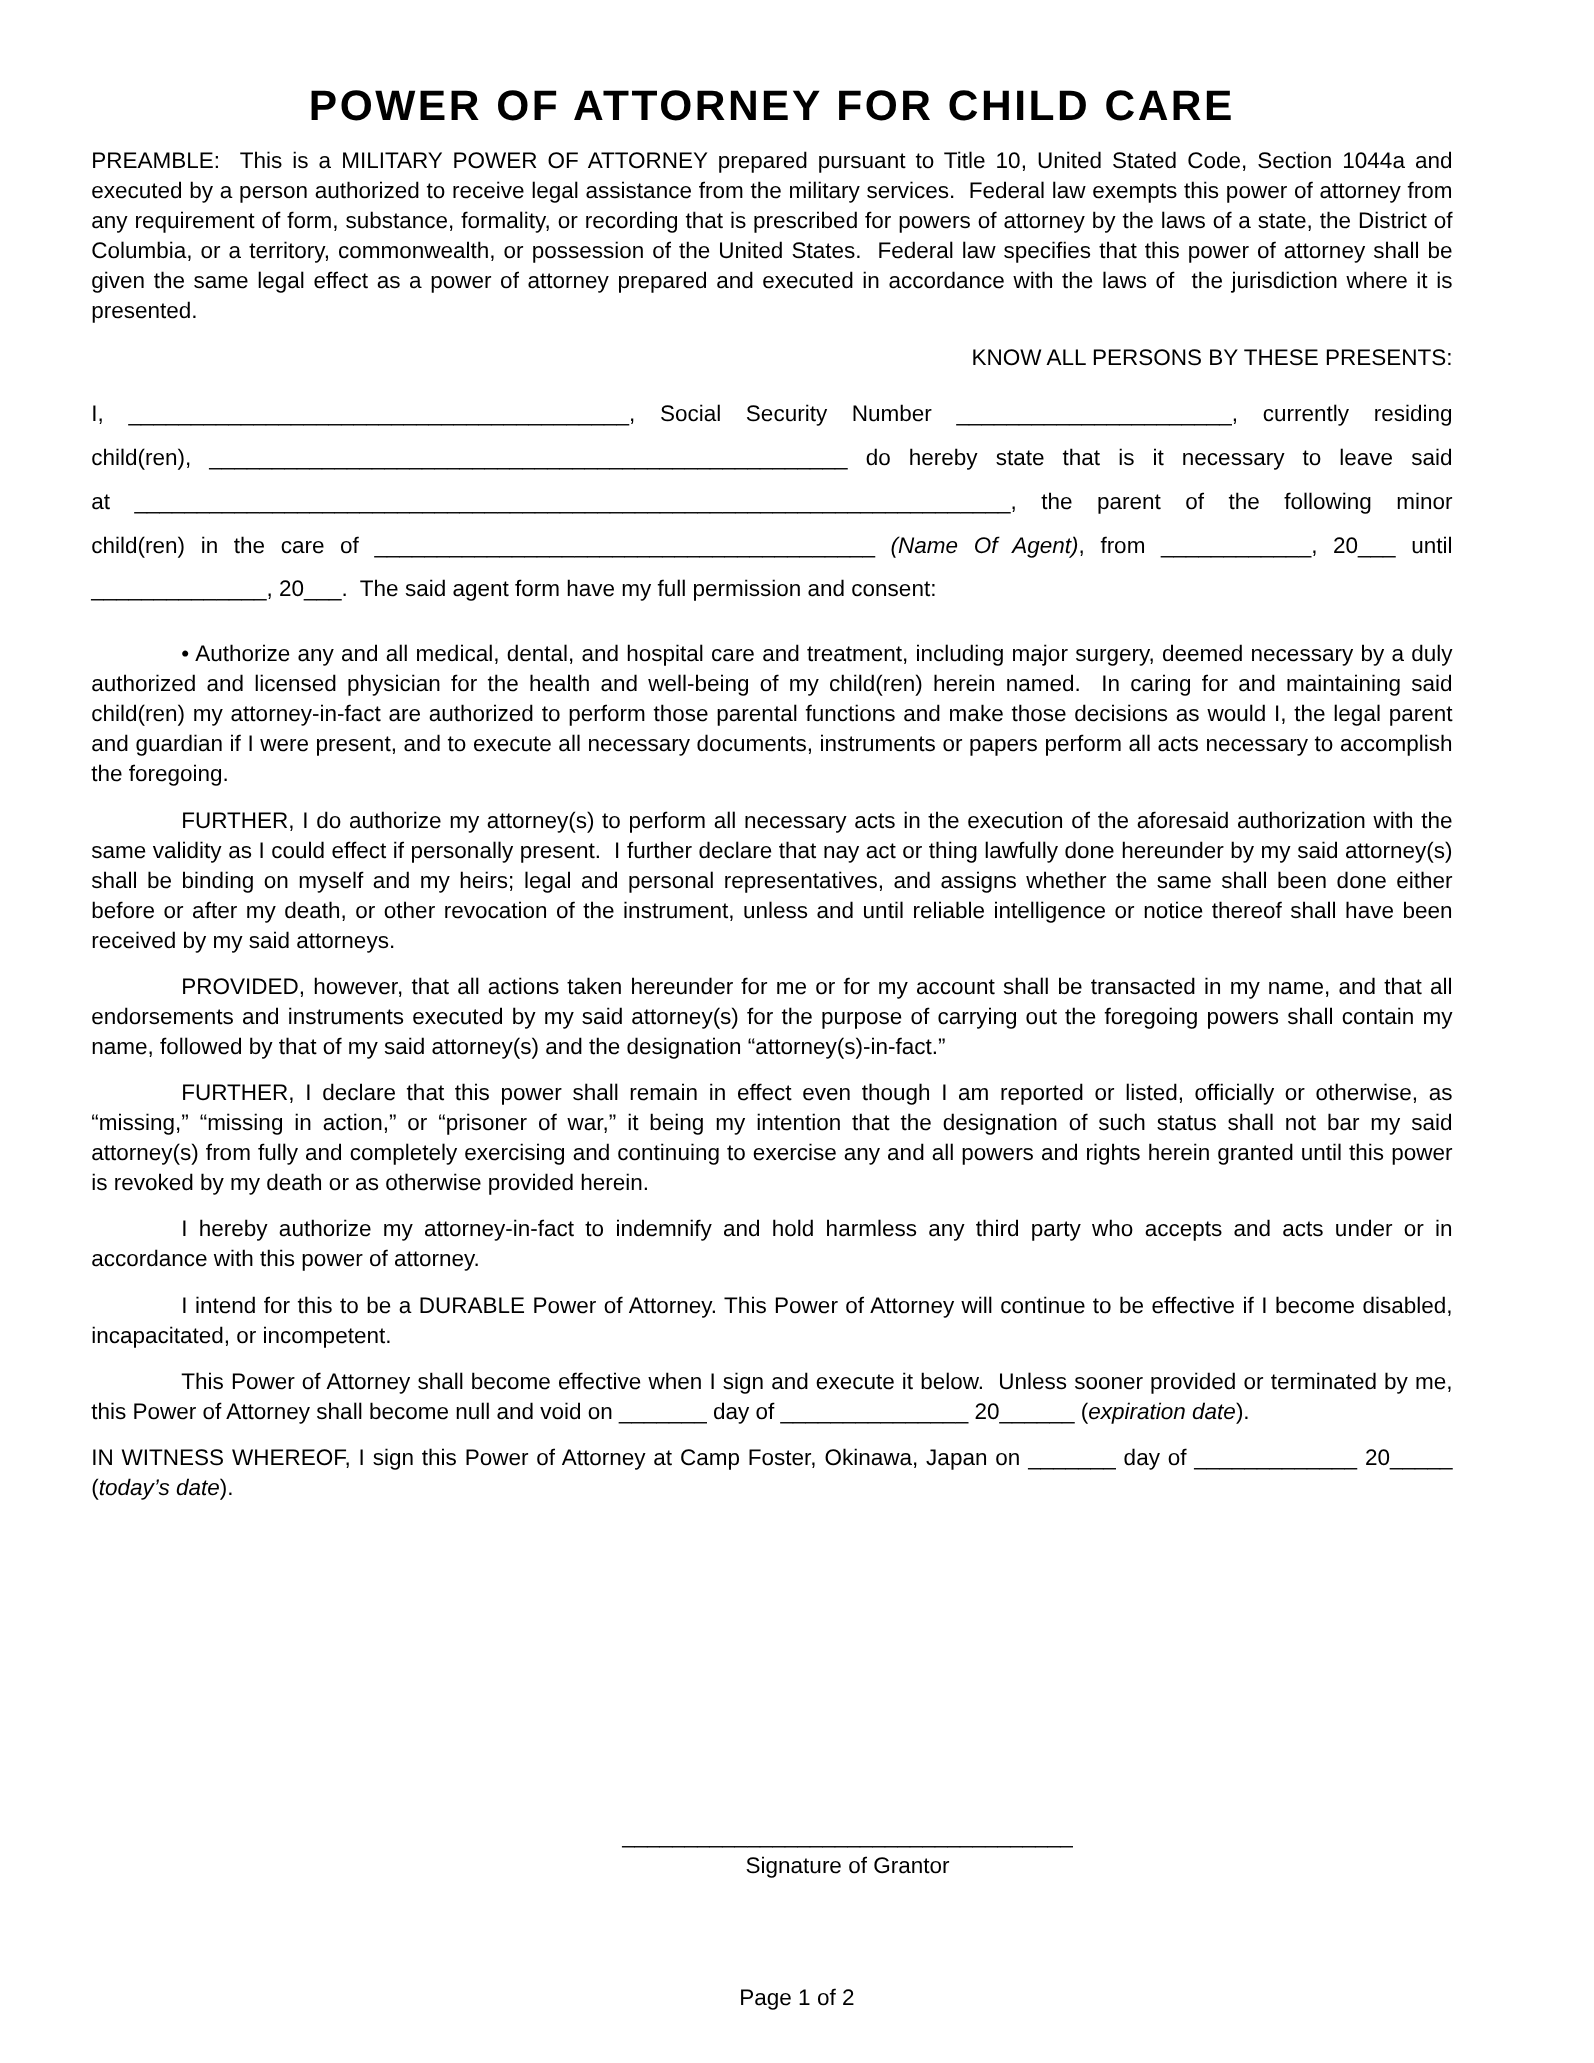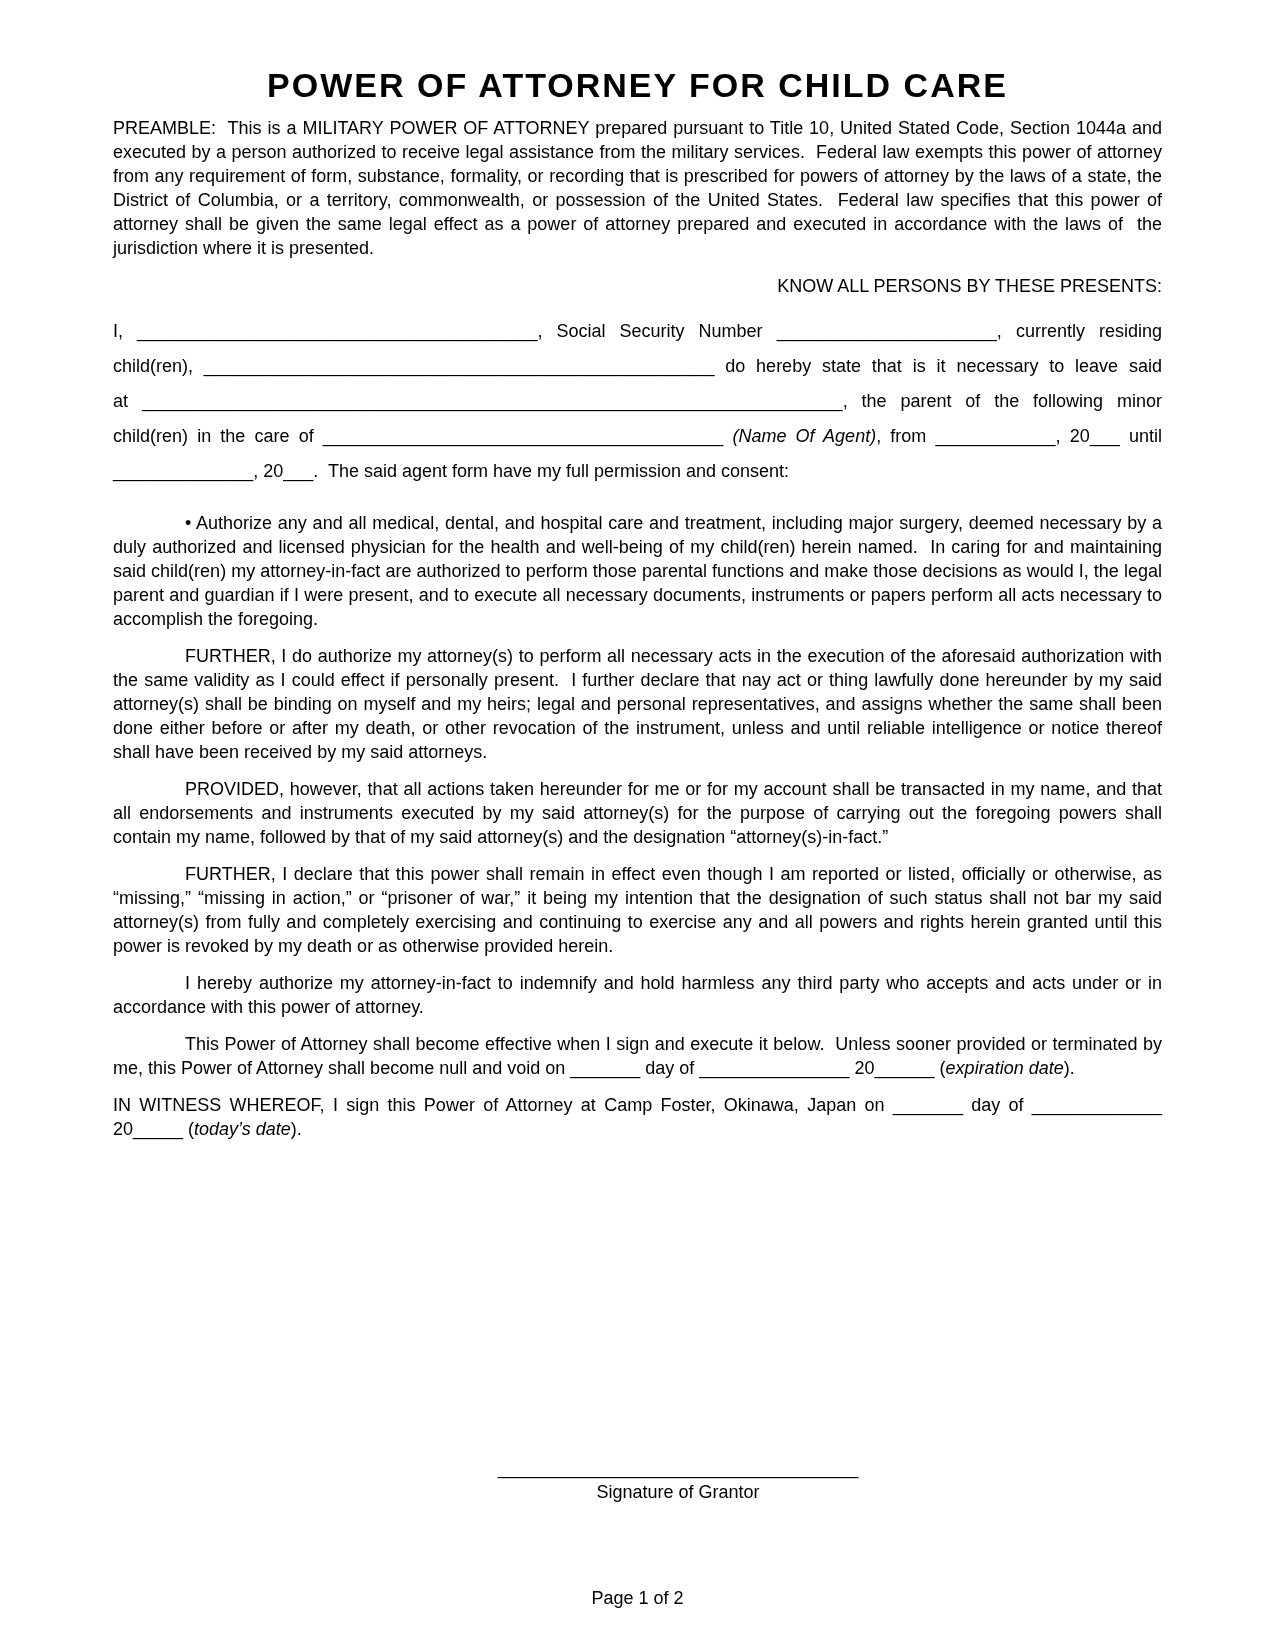--- a/index.html
+++ b/index.html
@@ -6,21 +6,21 @@
   .page {
     position: relative;
     width: 1275px;
     height: 1650px;
     background: #ffffff;
     color: #000000;
     font-family: "Liberation Sans", sans-serif;
     font-size: 18px;
     line-height: 24px;
     box-sizing: border-box;
-    padding: 64px 113px 0 113px;
+    padding: 64px 113px 0 73px;
     overflow: hidden;
   }
   .doc-title {
     margin: 0 0 10px 0;
     font-size: 34px;
     line-height: 42px;
     font-weight: 700;
     letter-spacing: 2px;
     text-align: center;
   }
@@ -93,20 +93,21 @@
   <p class="para indent">• Authorize any and all medical, dental, and hospital care and treatment, including major surgery, deemed necessary by a duly authorized and licensed physician for the health and well-being of my child(ren) herein named.  In caring for and maintaining said child(ren) my attorney-in-fact are authorized to perform those parental functions and make those decisions as would I, the legal parent and guardian if I were present, and to execute all necessary documents, instruments or papers perform all acts necessary to accomplish the foregoing.</p>
 
   <p class="para indent">FURTHER, I do authorize my attorney(s) to perform all necessary acts in the execution of the aforesaid authorization with the same validity as I could effect if personally present.  I further declare that nay act or thing lawfully done hereunder by my said attorney(s) shall be binding on myself and my heirs; legal and personal representatives, and assigns whether the same shall been done either before or after my death, or other revocation of the instrument, unless and until reliable intelligence or notice thereof shall have been received by my said attorneys.</p>
 
   <p class="para indent">PROVIDED, however, that all actions taken hereunder for me or for my account shall be transacted in my name, and that all endorsements and instruments executed by my said attorney(s) for the purpose of carrying out the foregoing powers shall contain my name, followed by that of my said attorney(s) and the designation “attorney(s)-in-fact.”</p>
 
   <p class="para indent">FURTHER, I declare that this power shall remain in effect even though I am reported or listed, officially or otherwise, as “missing,” “missing in action,” or “prisoner of war,” it being my intention that the designation of such status shall not bar my said attorney(s) from fully and completely exercising and continuing to exercise any and all powers and rights herein granted until this power is revoked by my death or as otherwise provided herein.</p>
 
   <p class="para indent">I hereby authorize my attorney-in-fact to indemnify and hold harmless any third party who accepts and acts under or in accordance with this power of attorney.</p>
 
+  <p class="para indent">I intend for this to be a DURABLE Power of Attorney. This Power of Attorney will continue to be effective if I become disabled, incapacitated, or incompetent.</p>
 
   <p class="para indent"><span>This Power of Attorney shall become effective when I sign and execute it below.  Unless sooner provided or terminated by me, this Power of Attorney shall become null and void on _______ day of _______________ 20______ (</span><span class="italic">expiration date</span><span>).</span></p>
 
   <p class="para"><span>IN WITNESS WHEREOF, I sign this Power of Attorney at Camp Foster, Okinawa, Japan on _______ day of _____________ 20_____ (</span><span class="italic">today’s date</span><span>).</span></p>
 
   <div class="sig-block">
     <span class="sig-line">____________________________________</span>
     <span>Signature of Grantor</span>
   </div>
 

